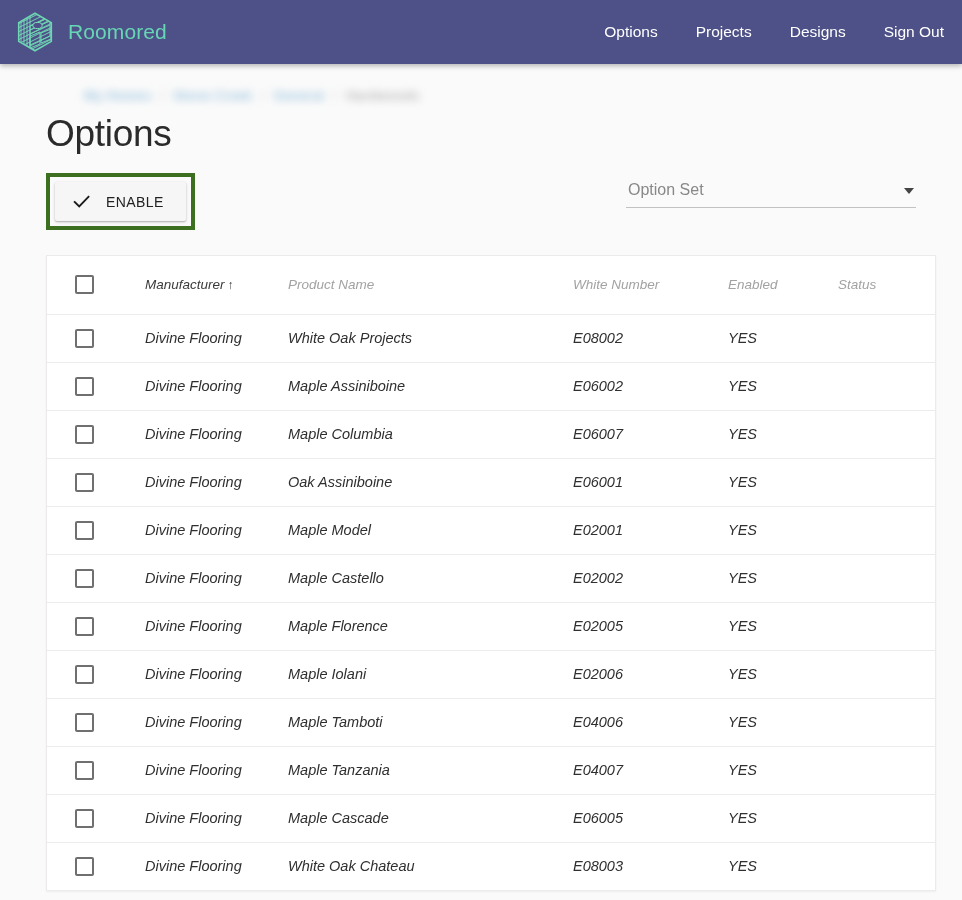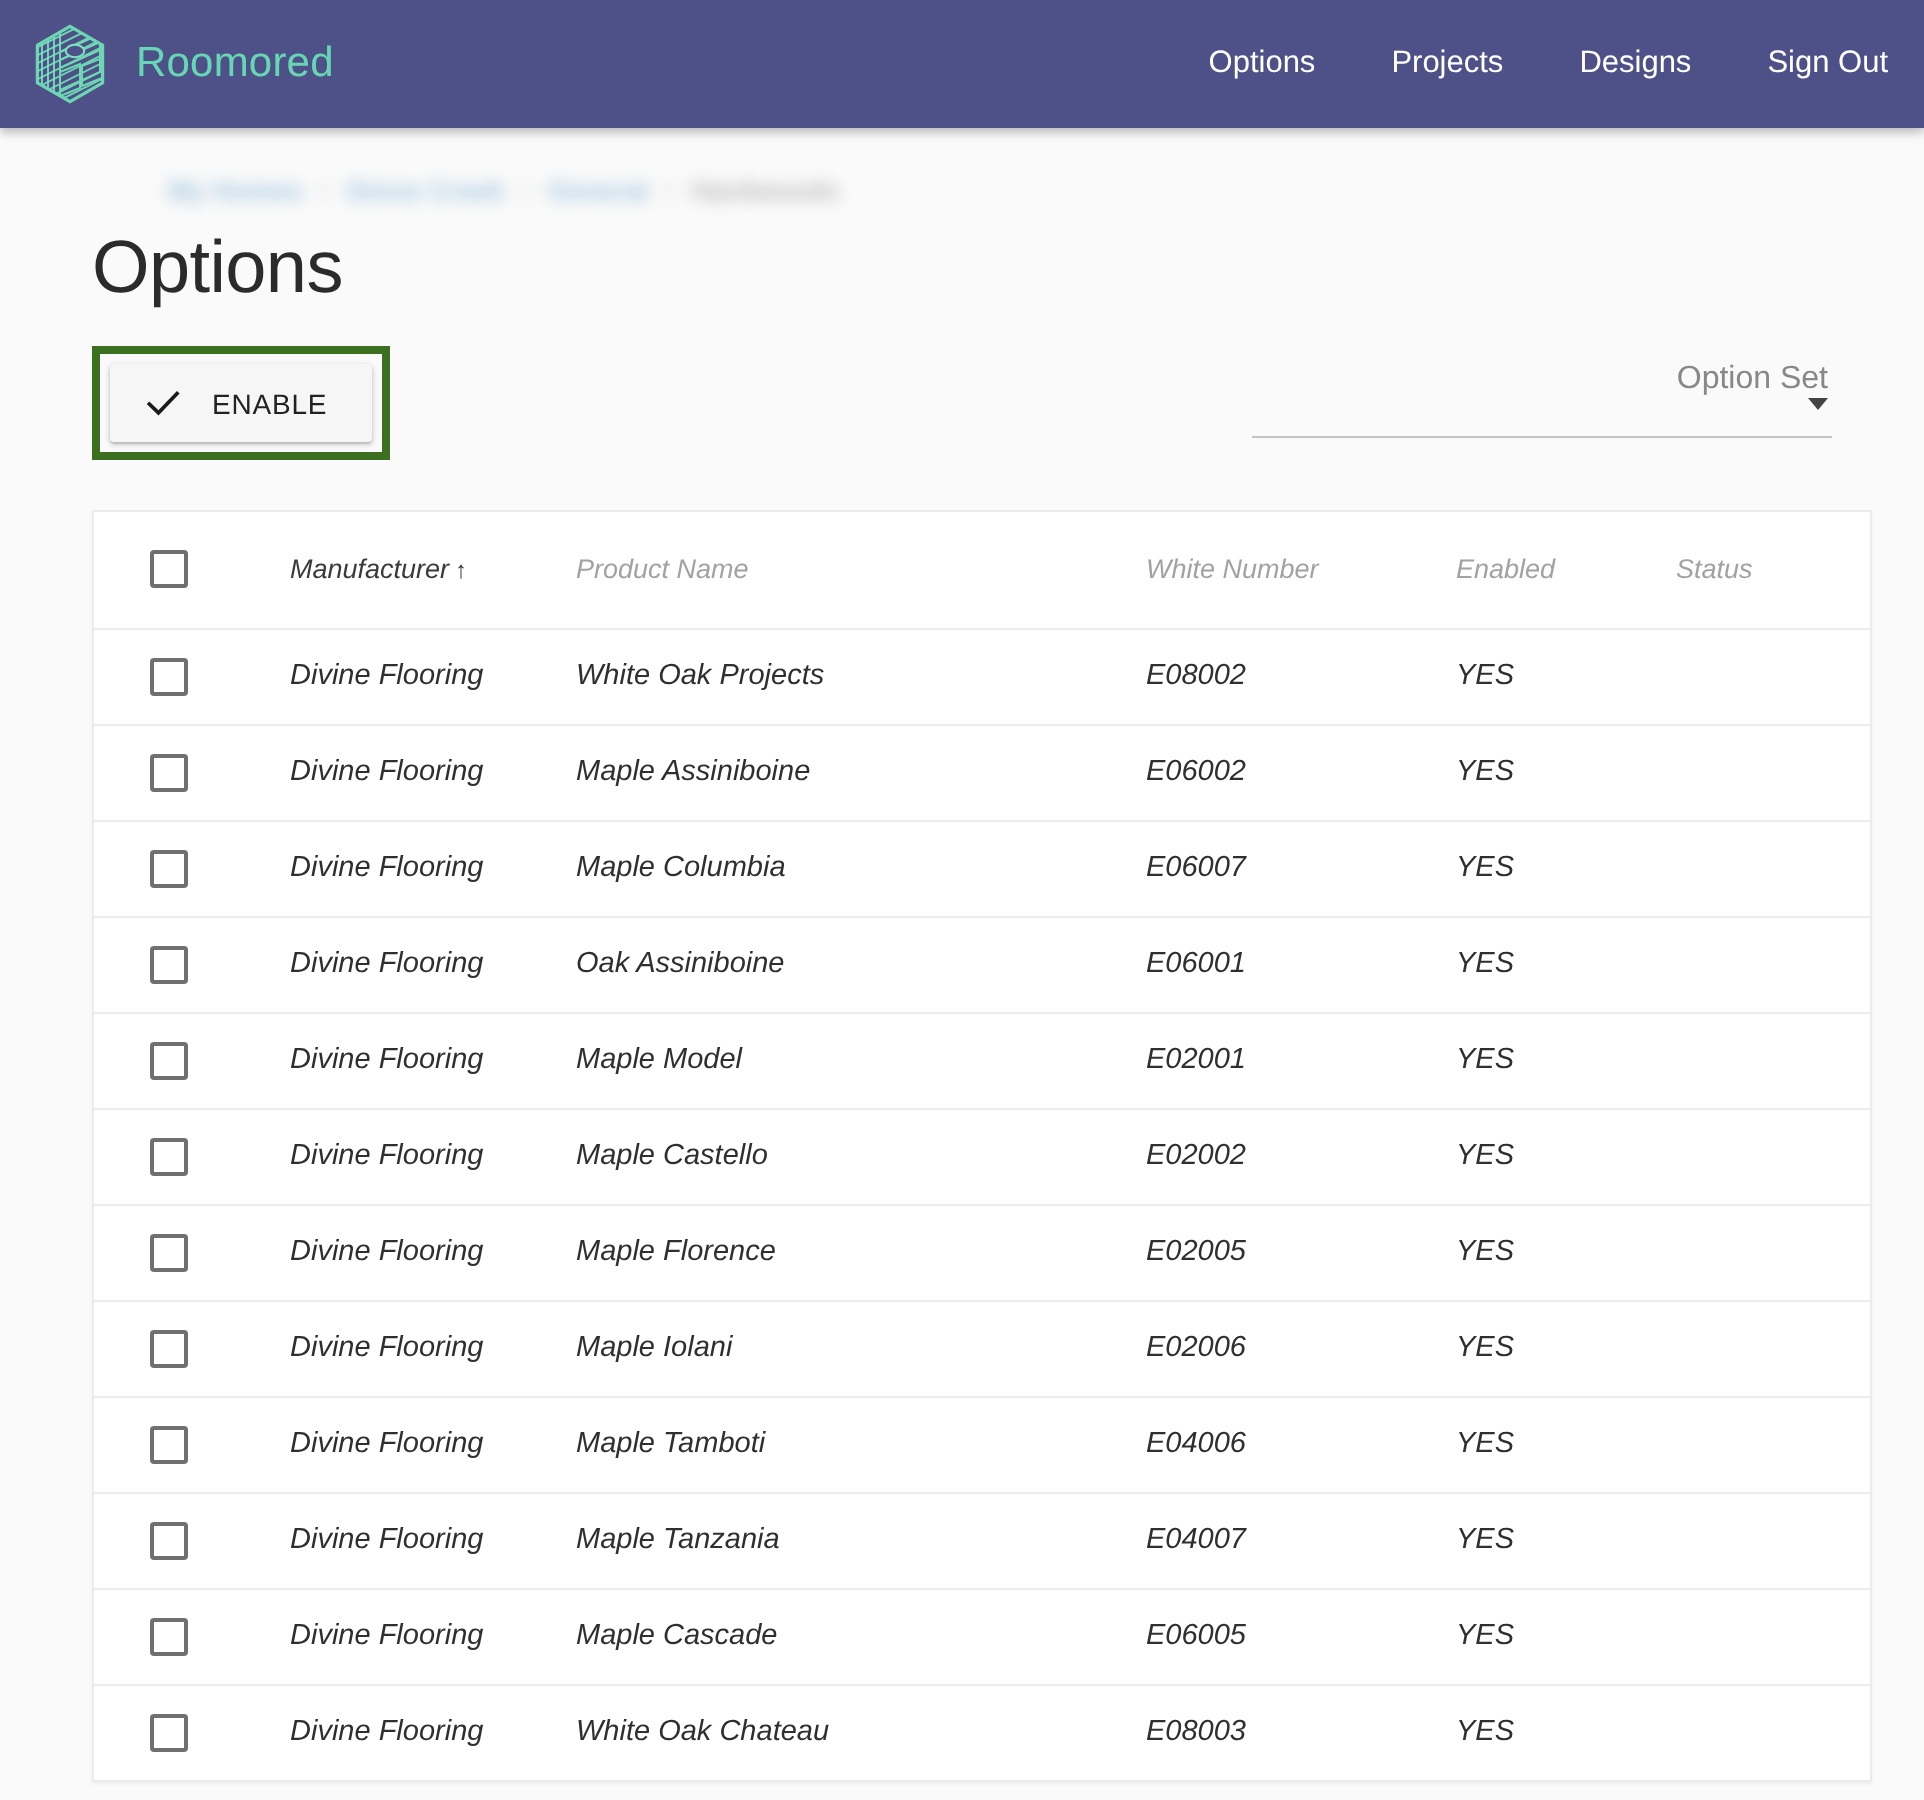--- a/index.html
+++ b/index.html
@@ -104,21 +104,20 @@
     width: 290px;
     padding-top: 8px;
   }
   .select-field {
     display: flex;
     align-items: flex-end;
     justify-content: space-between;
     border-bottom: 1px solid #c2c2c2;
     padding: 0 2px 8px 2px;
     cursor: pointer;
-    flex-direction: column;
   }
   .select-label { color: #888; font-size: 16px; }
   .caret {
     width: 0; height: 0;
     border-left: 5px solid transparent;
     border-right: 5px solid transparent;
     border-top: 6px solid #444;
     margin-bottom: 5px;
   }
 

